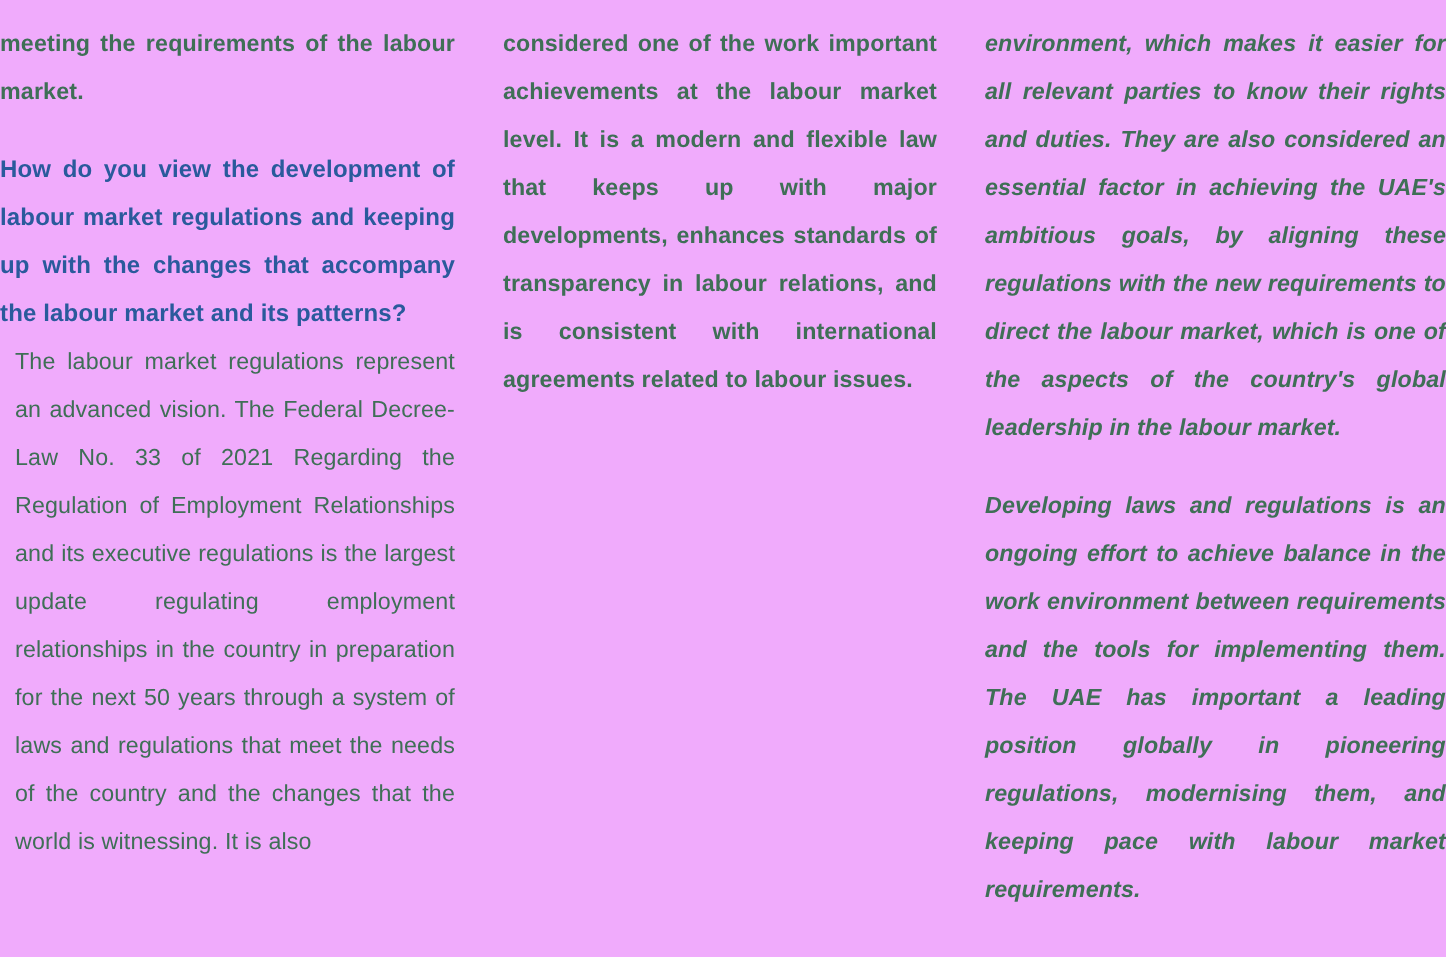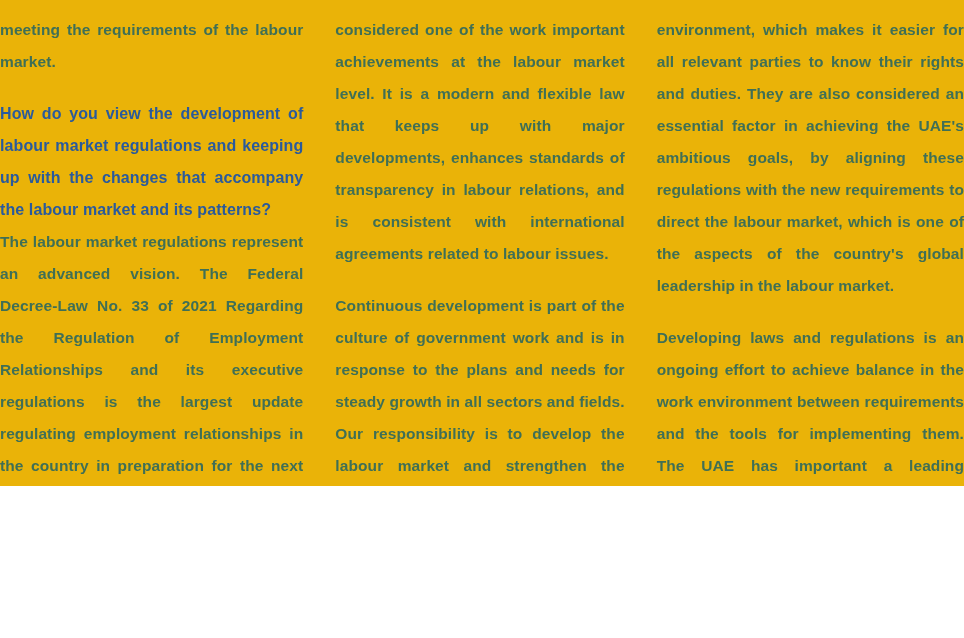--- a/index.html
+++ b/index.html
@@ -8,41 +8,41 @@
     background: #ffffff;
   }
   body {
     width: 964px;
     height: 638px;
     font-family: "Liberation Sans", sans-serif;
   }
   .page {
     position: relative;
     width: 964px;
-    height: 486px;
+    height: 638px;
     box-sizing: border-box;
-    background: #eab308;
+    background: #f0abfc;
     overflow: hidden;
   }
   .columns {
     display: flex;
     flex-direction: row;
     width: 964px;
     height: 638px;
     box-sizing: border-box;
     padding: 14px 0 0 0;
   }
   .column {
     box-sizing: border-box;
     width: 321.33px;
     padding: 0 20px 0 0;
   }
   .column.c1 { padding-left: 0px; padding-right: 18px; }
   .column.c2 { padding-left: 14px; padding-right: 18px; }
-  .column.c3 { padding-left: 14px; padding-right: 0px; }
+  .column.c3 { padding-left: 14px; padding-right: 0px; font-style: italic; }
 
   p.para {
     margin: 0 0 20px 0;
     font-size: 15.5px;
     line-height: 32px;
     color: #3f6f56;
     text-align: justify;
     text-justify: inter-word;
     font-weight: 600;
     letter-spacing: 0.1px;
@@ -54,45 +54,44 @@
     margin: 0 0 0 0;
     font-size: 16px;
     line-height: 32px;
     color: #2a5a9c;
     font-weight: 700;
     text-align: justify;
     text-justify: inter-word;
     letter-spacing: 0.1px;
   }
   p.answer {
-    margin: 0 0 20px 0;
+    margin: 0 0 20px 10px;
     font-size: 15.5px;
     line-height: 32px;
     color: #3f6f56;
     text-align: justify;
     text-justify: inter-word;
-    font-weight: 700;
+    font-weight: 400;
     letter-spacing: 0.1px;
   }
 </style>
 </head>
 <body>
 
 <div class="page">
   <div class="columns">
 
     <div class="column c1">
       <p class="para">meeting the requirements of the labour market.</p>
       <p class="question">How do you view the development of labour market regulations and keeping up with the changes that accompany the labour market and its patterns?</p>
       <p class="answer last">The labour market regulations represent an advanced vision. The Federal Decree-Law No. 33 of 2021 Regarding the Regulation of Employment Relationships and its executive regulations is the largest update regulating employment relationships in the country in preparation for the next 50 years through a system of laws and regulations that meet the needs of the country and the changes that the world is witnessing.  It is also</p>
     </div>
 
     <div class="column c2">
       <p class="para">considered one of the work important achievements at the labour market level. It is a modern and flexible law that keeps up with major developments, enhances standards of transparency in labour relations, and is consistent with international agreements related to labour   issues.</p>
-      <p class="para">Continuous development is part of the culture of government work and is in response to the plans and needs for steady growth in all sectors and fields. Our responsibility is to develop the labour market and strengthen the system of laws regulating it.</p>
     </div>
 
     <div class="column c3">
       <p class="para">environment, which makes it easier for all relevant parties to know their rights and duties. They are also considered an essential factor in achieving the UAE's ambitious goals, by aligning these regulations with the new requirements to direct the labour market, which is one of the aspects of the country's global leadership in the labour market.</p>
       <p class="para last">Developing laws and regulations is an ongoing effort to achieve balance in the work environment between requirements and the tools for implementing them. The UAE has important a leading position globally in pioneering regulations, modernising them, and keeping pace with labour market    requirements.</p>
     </div>
 
   </div>
 </div>
 

